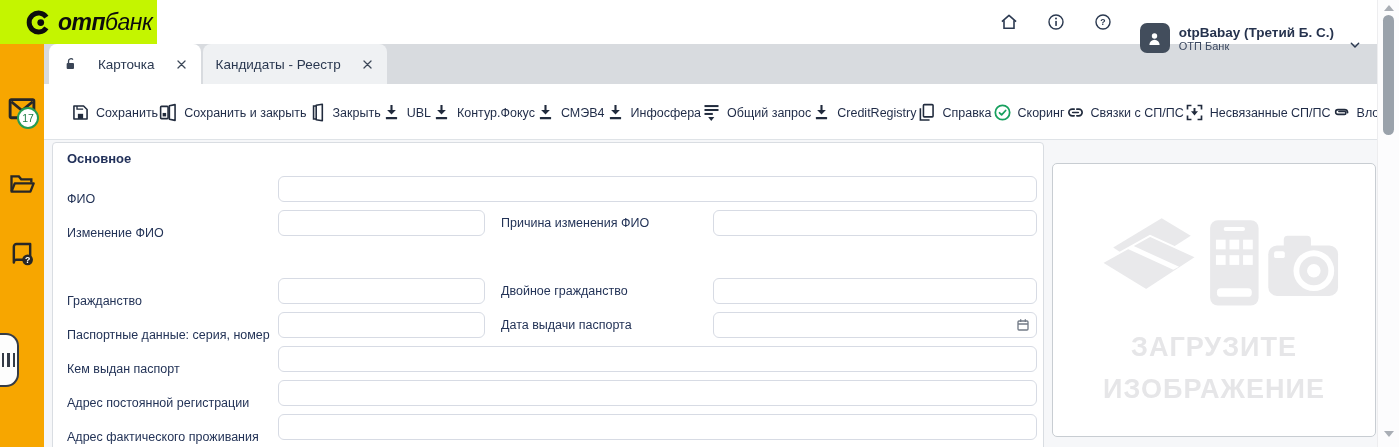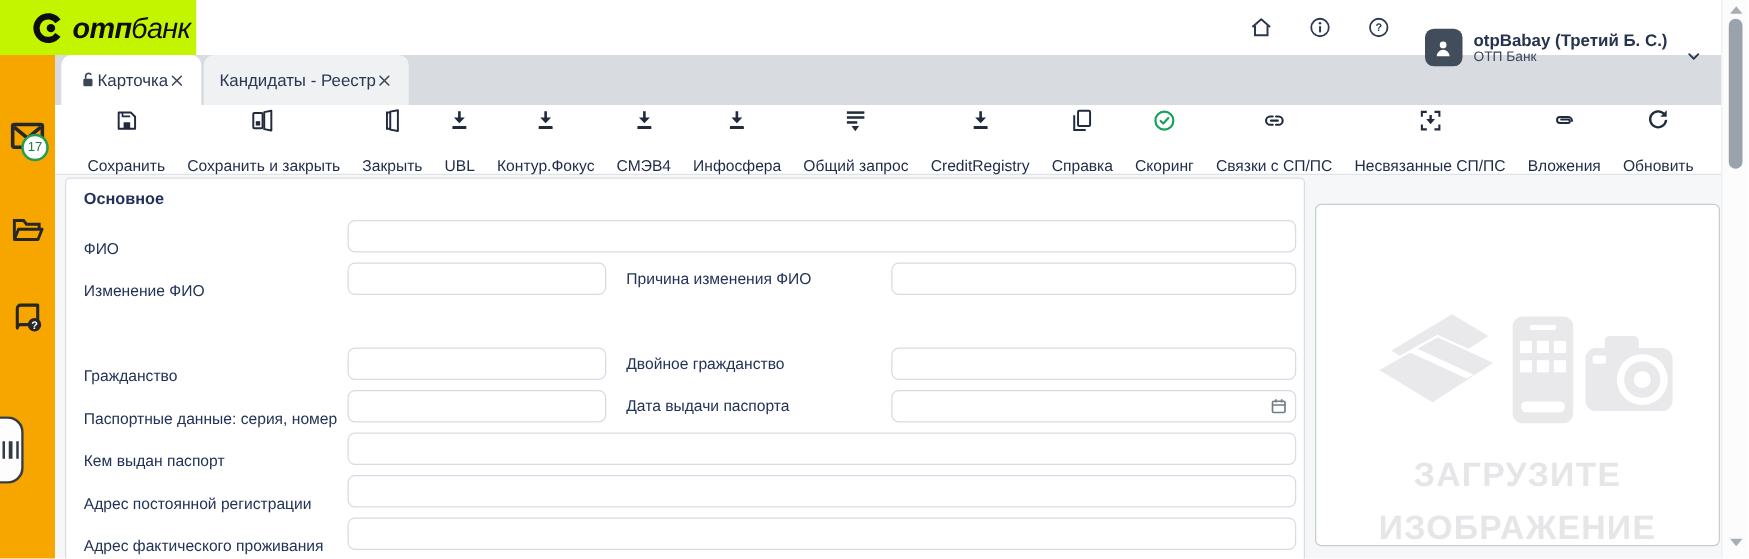--- a/index.html
+++ b/index.html
@@ -35,32 +35,32 @@
                 background:#fff; border:2px solid #269b52; color:#1d7c42; font-size:10.5px; font-weight:normal;
                 display:flex; align-items:center; justify-content:center; z-index:2; }
   .handle { position:absolute; left:0; top:289px; width:19px; height:54px; background:#fdfdfd;
             border:2px solid #343b46; border-left:none; border-radius:0 13px 13px 0;
             display:flex; align-items:center; justify-content:center; gap:3px; cursor:pointer; }
   .handle i { display:block; width:2.5px; height:14px; background:#343b46; }
 
   
   .tabbar { position:absolute; left:44px; top:44px; width:1333px; height:40px; background:#d8dbdf;
             display:flex; align-items:flex-end; padding-left:5px; }
-  .tab { height:40px; display:flex; align-items:center; gap:0; padding:0 13px;
+  .tab { height:40px; display:flex; align-items:center; gap:20px; padding:0 13px;
          border-radius:8px 8px 0 0; font-size:13.5px; color:#2a3850; cursor:pointer; white-space:nowrap; }
   .tab.active { background:#fff; }
   .tab.inactive { background:#eff1f3; margin-left:2px;text-align:right; }
   .tab .tico { width:16px; height:16px; color:#3a4556; }
   .tab .txico { width:13px; height:13px; color:#3c4758; cursor:pointer; }
 
   
   .toolbar { position:absolute; left:44px; top:84px; width:1333px; height:56px; background:#fff;
              border-bottom:1px solid #dfe3e7; display:flex; align-items:center;
              justify-content:space-between; padding:2px 22px 0 26px; }
-  .tb-btn { display:flex; flex-direction:column; align-items:center; gap:19px; cursor:pointer;
+  .tb-btn { display:flex; flex-direction:row; align-items:center; gap:5px; cursor:pointer;
             background:none; border:none; font-family:inherit; }
   .tb-btn svg { width:21px; height:21px; color:#212b3d; }
   .tb-btn.scoring svg { color:#17a05e; }
   .tb-lbl { font-size:12.5px; color:#1f2b47; white-space:nowrap; }
 
   
   .content-bg { position:absolute; left:44px; top:140px; width:1333px; height:307px; background:#f6f7f9; }
 
   .form-panel { position:absolute; left:52px; top:142px; width:992px; height:320px; background:#fff;
                 border:1px solid #d9dde2; border-radius:4px 4px 0 0; }
@@ -75,21 +75,21 @@
   .in-full  { left:211px; width:759px; }
   .in-focus { border:2px solid #c2a4de; padding:0; overflow:hidden; cursor:text; }
   .fill-gray { position:absolute; left:0; top:0; bottom:0; width:67%; background:#ebebee; }
   .cal { position:absolute; top:5px; width:16px; height:16px; color:#737b87; cursor:pointer; }
   .cal-1 { left:397px; }
   .cal-2 { left:948px; }
 
   
   .upload-panel { position:absolute; left:1052px; top:163px; width:324px; height:274px; background:#fff;
                   border:1px solid #c8cdd2; border-radius:5px; display:flex; flex-direction:column;
-                  align-items:center; padding-top:38px; cursor:pointer;justify-content:flex-end; }
+                  align-items:center; padding-top:38px; cursor:pointer; }
   .wm-text { font-size:27px; font-weight:bold; color:#e6e6e8; letter-spacing:1px; line-height:1; }
   .wm-1 { margin-top:14px; }
   .wm-2 { margin-top:15px; }
 
   
   .vscroll { position:absolute; right:0; top:0; width:22px; height:447px; background:#fcfcfd;
              border-left:1px solid #ededef; z-index:6; }
   .vthumb { position:absolute; left:5px; top:15px; width:11px; height:120px; background:#9aa2ab; border-radius:6px; cursor:pointer; }
   .arr { position:absolute; left:6px; width:0; height:0; cursor:pointer; }
   .arr-up { top:5px; border-left:5px solid transparent; border-right:5px solid transparent; border-bottom:6px solid #a9aeb5; }

